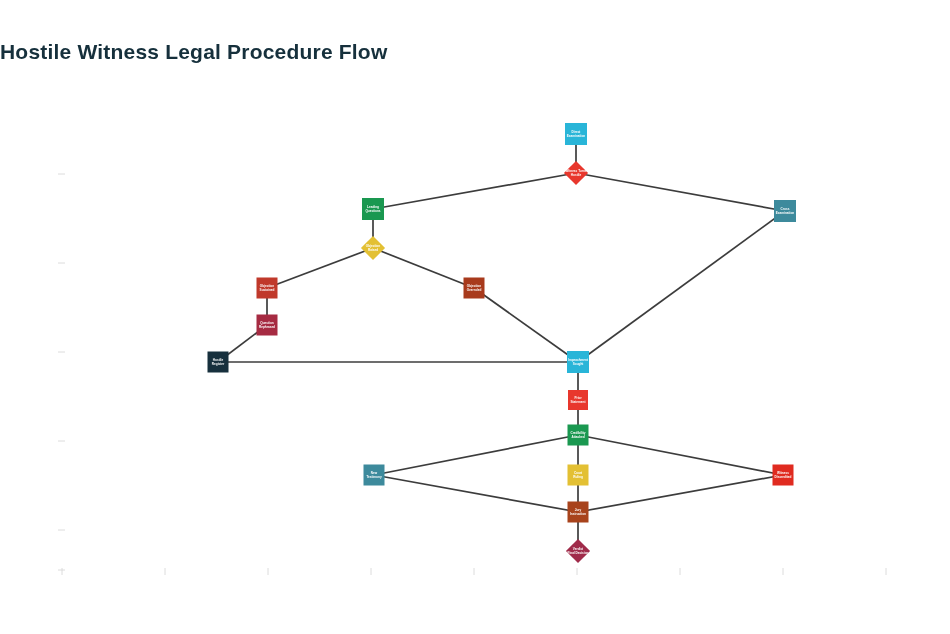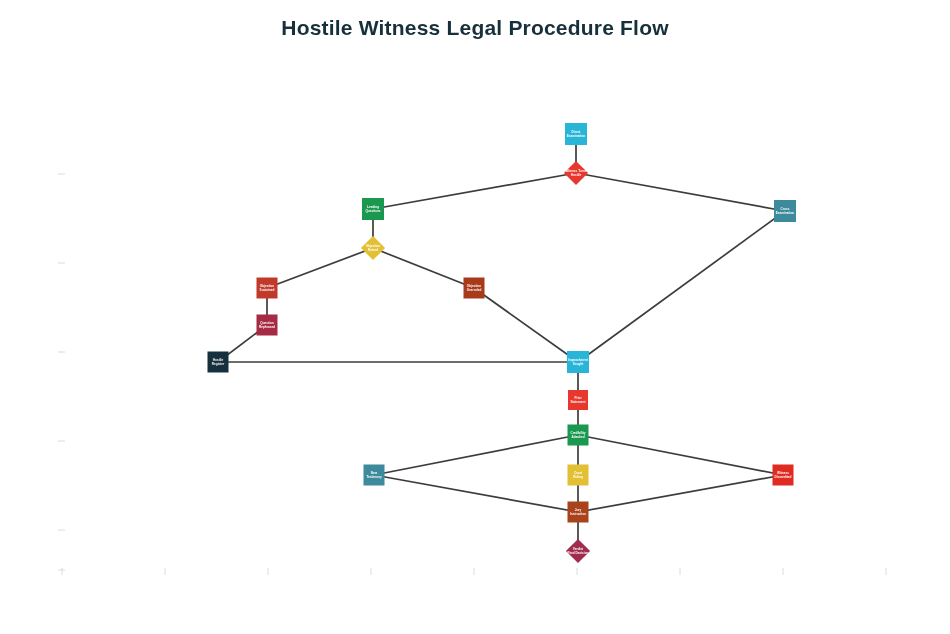--- a/index.html
+++ b/index.html
@@ -15,24 +15,24 @@
     position: relative;
   }
   #canvas {
     position: relative;
     width: 950px;
     height: 634px;
     background: #ffffff;
   }
   #title {
     position: absolute;
-    top: 16px;
+    top: 40px;
     left: 0;
     width: 950px;
-    text-align: center;
+    text-align: left;
     font-size: 21px;
     font-weight: bold;
     color: #16303c;
     letter-spacing: 0.2px;
     font-family: "Liberation Sans", sans-serif;
   }
   svg#graph {
     position: absolute;
     top: 0;
     left: 0;

